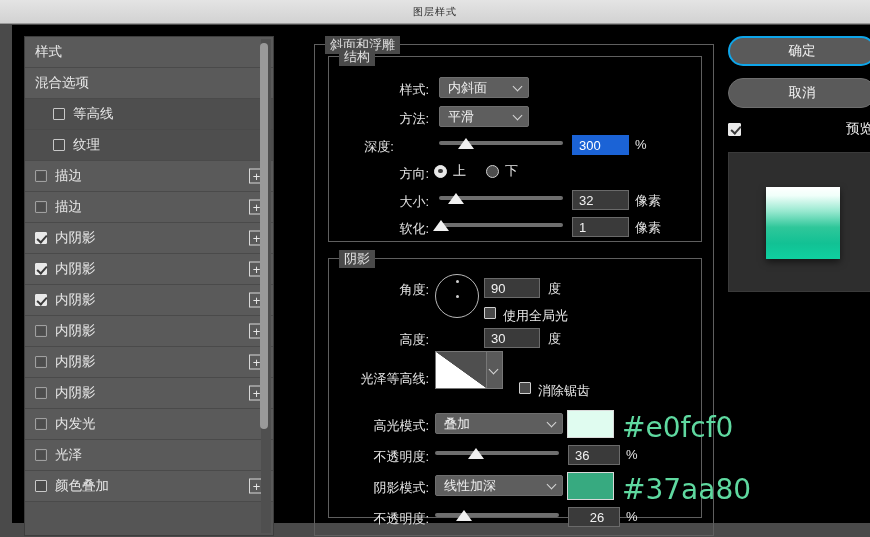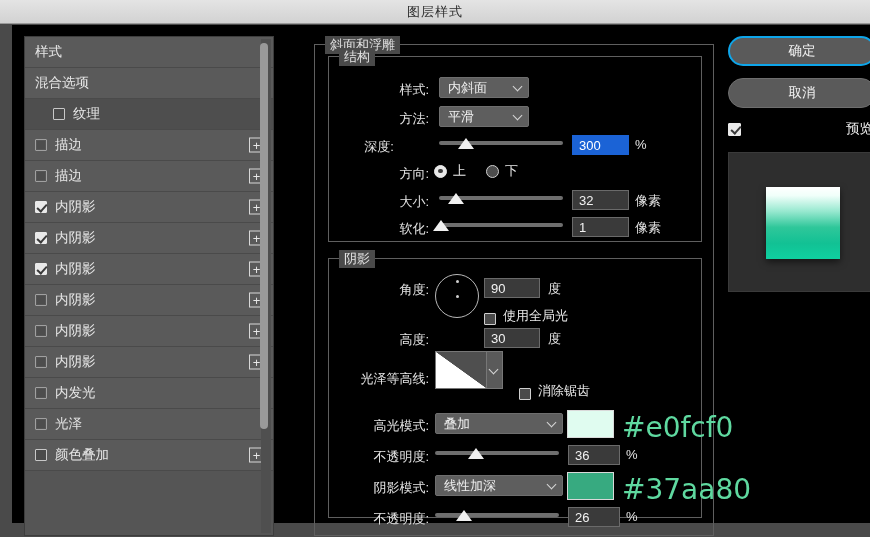--- a/index.html
+++ b/index.html
@@ -12,21 +12,21 @@
   }
 
   
   #titlebar {
     position: absolute; left: 0; top: 0; width: 870px; height: 24px;
     background: linear-gradient(#e4e4e4, #d2d2d2);
     border-bottom: 1px solid #9a9a9a;
     display: flex; align-items: center; justify-content: center;
   }
   #titlebar .t {
-    font-size: 13px; color: #2b2b2b; letter-spacing: 1px;
+    font-size: 10px; color: #2b2b2b; letter-spacing: 1px;
   }
 
   
   #dialog {
     position: absolute; left: 12px; top: 25px; width: 870px; height: 498px;
     background: #000000;
   }
 
   
   #sidebar {
@@ -172,21 +172,21 @@
     margin-right: 6px; position: relative;
   }
   .rdot.on { background: #e8e8e8; border-color: #e8e8e8; }
   .rdot.on::after {
     content: ""; position: absolute; left: 3.2px; top: 3.2px;
     width: 4.5px; height: 4.5px; border-radius: 50%; background: #3b3b3b;
   }
   .radio .rl { color: #e8e8e8; font-size: 13px; }
 
   
-  .icb { position: absolute; display: flex; align-items: flex-end; }
+  .icb { position: absolute; display: flex; align-items: flex-start; }
   .icb .box {
     width: 12px; height: 12px;
     border: 1px solid #cfcfcf; background: #4a4a4a;
     margin-right: 7px; border-radius: 1px; position: relative;
   }
   .icb .il { color: #e8e8e8; font-size: 13px; }
 
   
   #dial {
     position: absolute;
@@ -305,20 +305,24 @@
         </div>
         <div class="srow plain">
           <span class="lbl">混合选项</span>
         </div>
         <div class="srow sel">
           <span class="cb on"></span>
           <span class="lbl">斜面和浮雕</span>
         </div>
         <div class="srow sub">
           <span class="cb"></span>
+          <span class="lbl">等高线</span>
+        </div>
+        <div class="srow sub">
+          <span class="cb"></span>
           <span class="lbl">纹理</span>
         </div>
         <div class="srow plain">
           <span class="cb dim"></span>
           <span class="lbl">描边</span>
           <span class="plusbtn">+</span>
         </div>
         <div class="srow plain">
           <span class="cb dim"></span>
           <span class="lbl">描边</span>
@@ -495,21 +499,21 @@
         <span class="chev"></span>
       </div>
       <div class="swatch" id="sh-swatch" style="left: 238px; top: 213px; width: 47px; height: 28px; background: rgb(55, 170, 128);"></div>
       <span class="hexlabel" id="sh-hex" style="left: 293px; top: 214px; color: rgb(95, 217, 160);">#37aa80</span>
 
       <span class="rlabel" style="left:-8px; width:108px; top:251px;">不透明度:</span>
       <div class="slider" style="left:106px; top:249px; width:124px;">
         <div class="track"></div>
         <div class="thumb" style="left:21px;"></div>
       </div>
-      <div class="num" style="left:239px; top:248px; width:52px;">
+      <div class="num" style="left:239px; top:248px; width:52px;justify-content:center;">
         <span>26</span>
       </div>
       <span class="unit" style="left:297px; top:250px;">%</span>
     </div>
   </div>
 
   <div id="right">
     <div class="btn primary">确定</div>
     <div class="btn">取消</div>
     <div id="previewcb">

